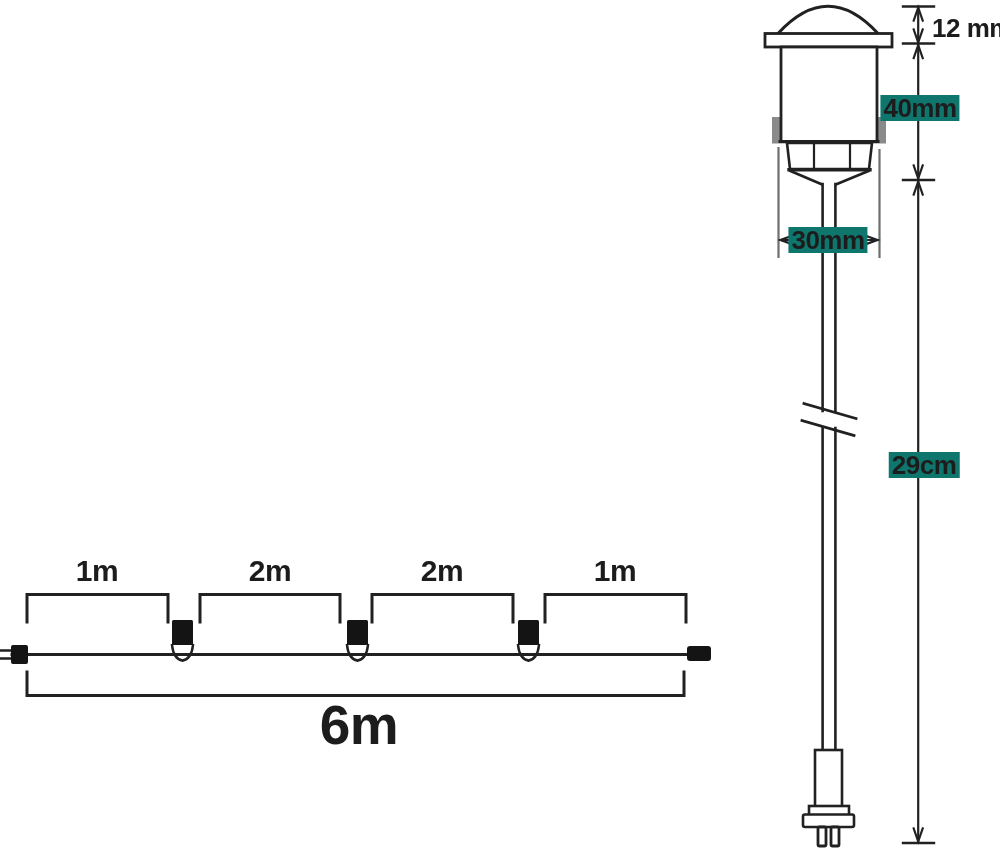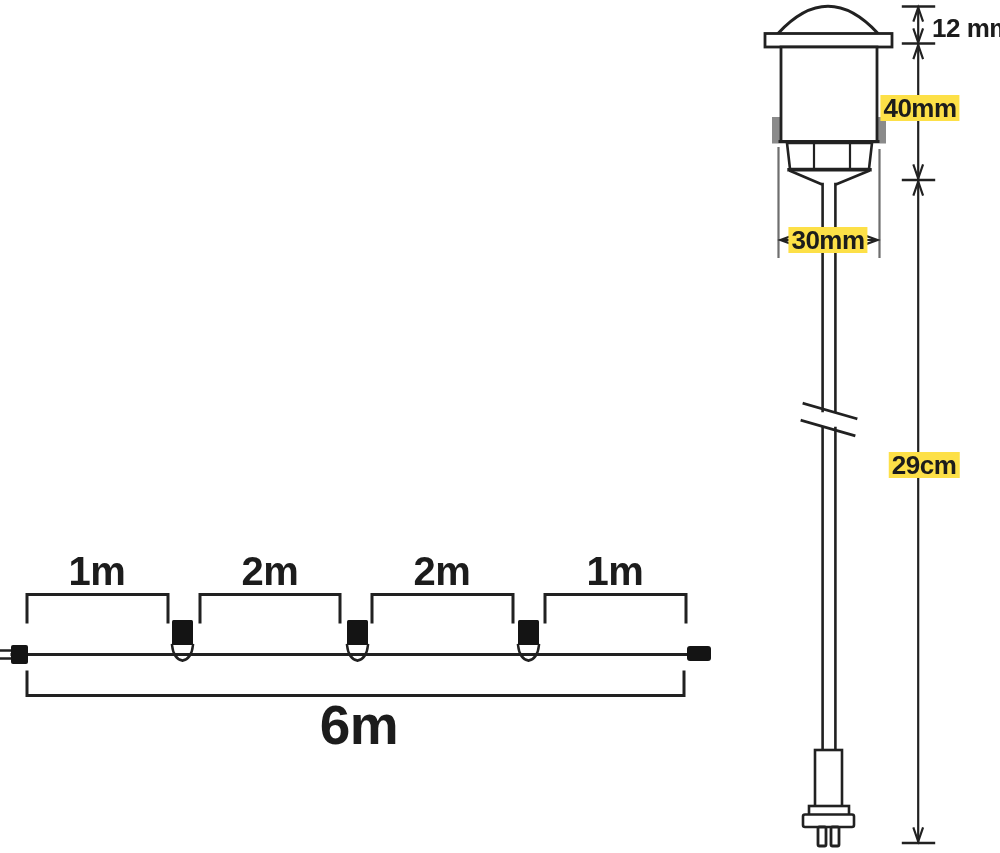--- a/index.html
+++ b/index.html
@@ -12,24 +12,24 @@
   }
   .canvas svg{position:absolute;left:0;top:0;}
   .lbl{
     position:absolute;
     transform:translate(-50%,-50%);
     white-space:nowrap;
     color:#1c1c1c;
     font-weight:700;
     line-height:1;
   }
-  .seg{font-size:40px;letter-spacing:-0.5px;}
+  .seg{font-size:30px;letter-spacing:-0.5px;}
   .total{font-size:55px;letter-spacing:-0.5px;}
   .dim{font-size:26px;letter-spacing:-0.5px;}
-  .onl{background:#fde047;padding:0 3px;}
+  .onl{background:#0f766e;padding:0 3px;}
   .left-anchor{transform:translate(0,-50%);}
 </style>
 </head>
 <body>
 
 <div class="canvas">
 
   <svg width="1000" height="853" viewBox="0 0 1000 853">
 
     <g stroke="#212121" fill="none" stroke-linecap="square">

